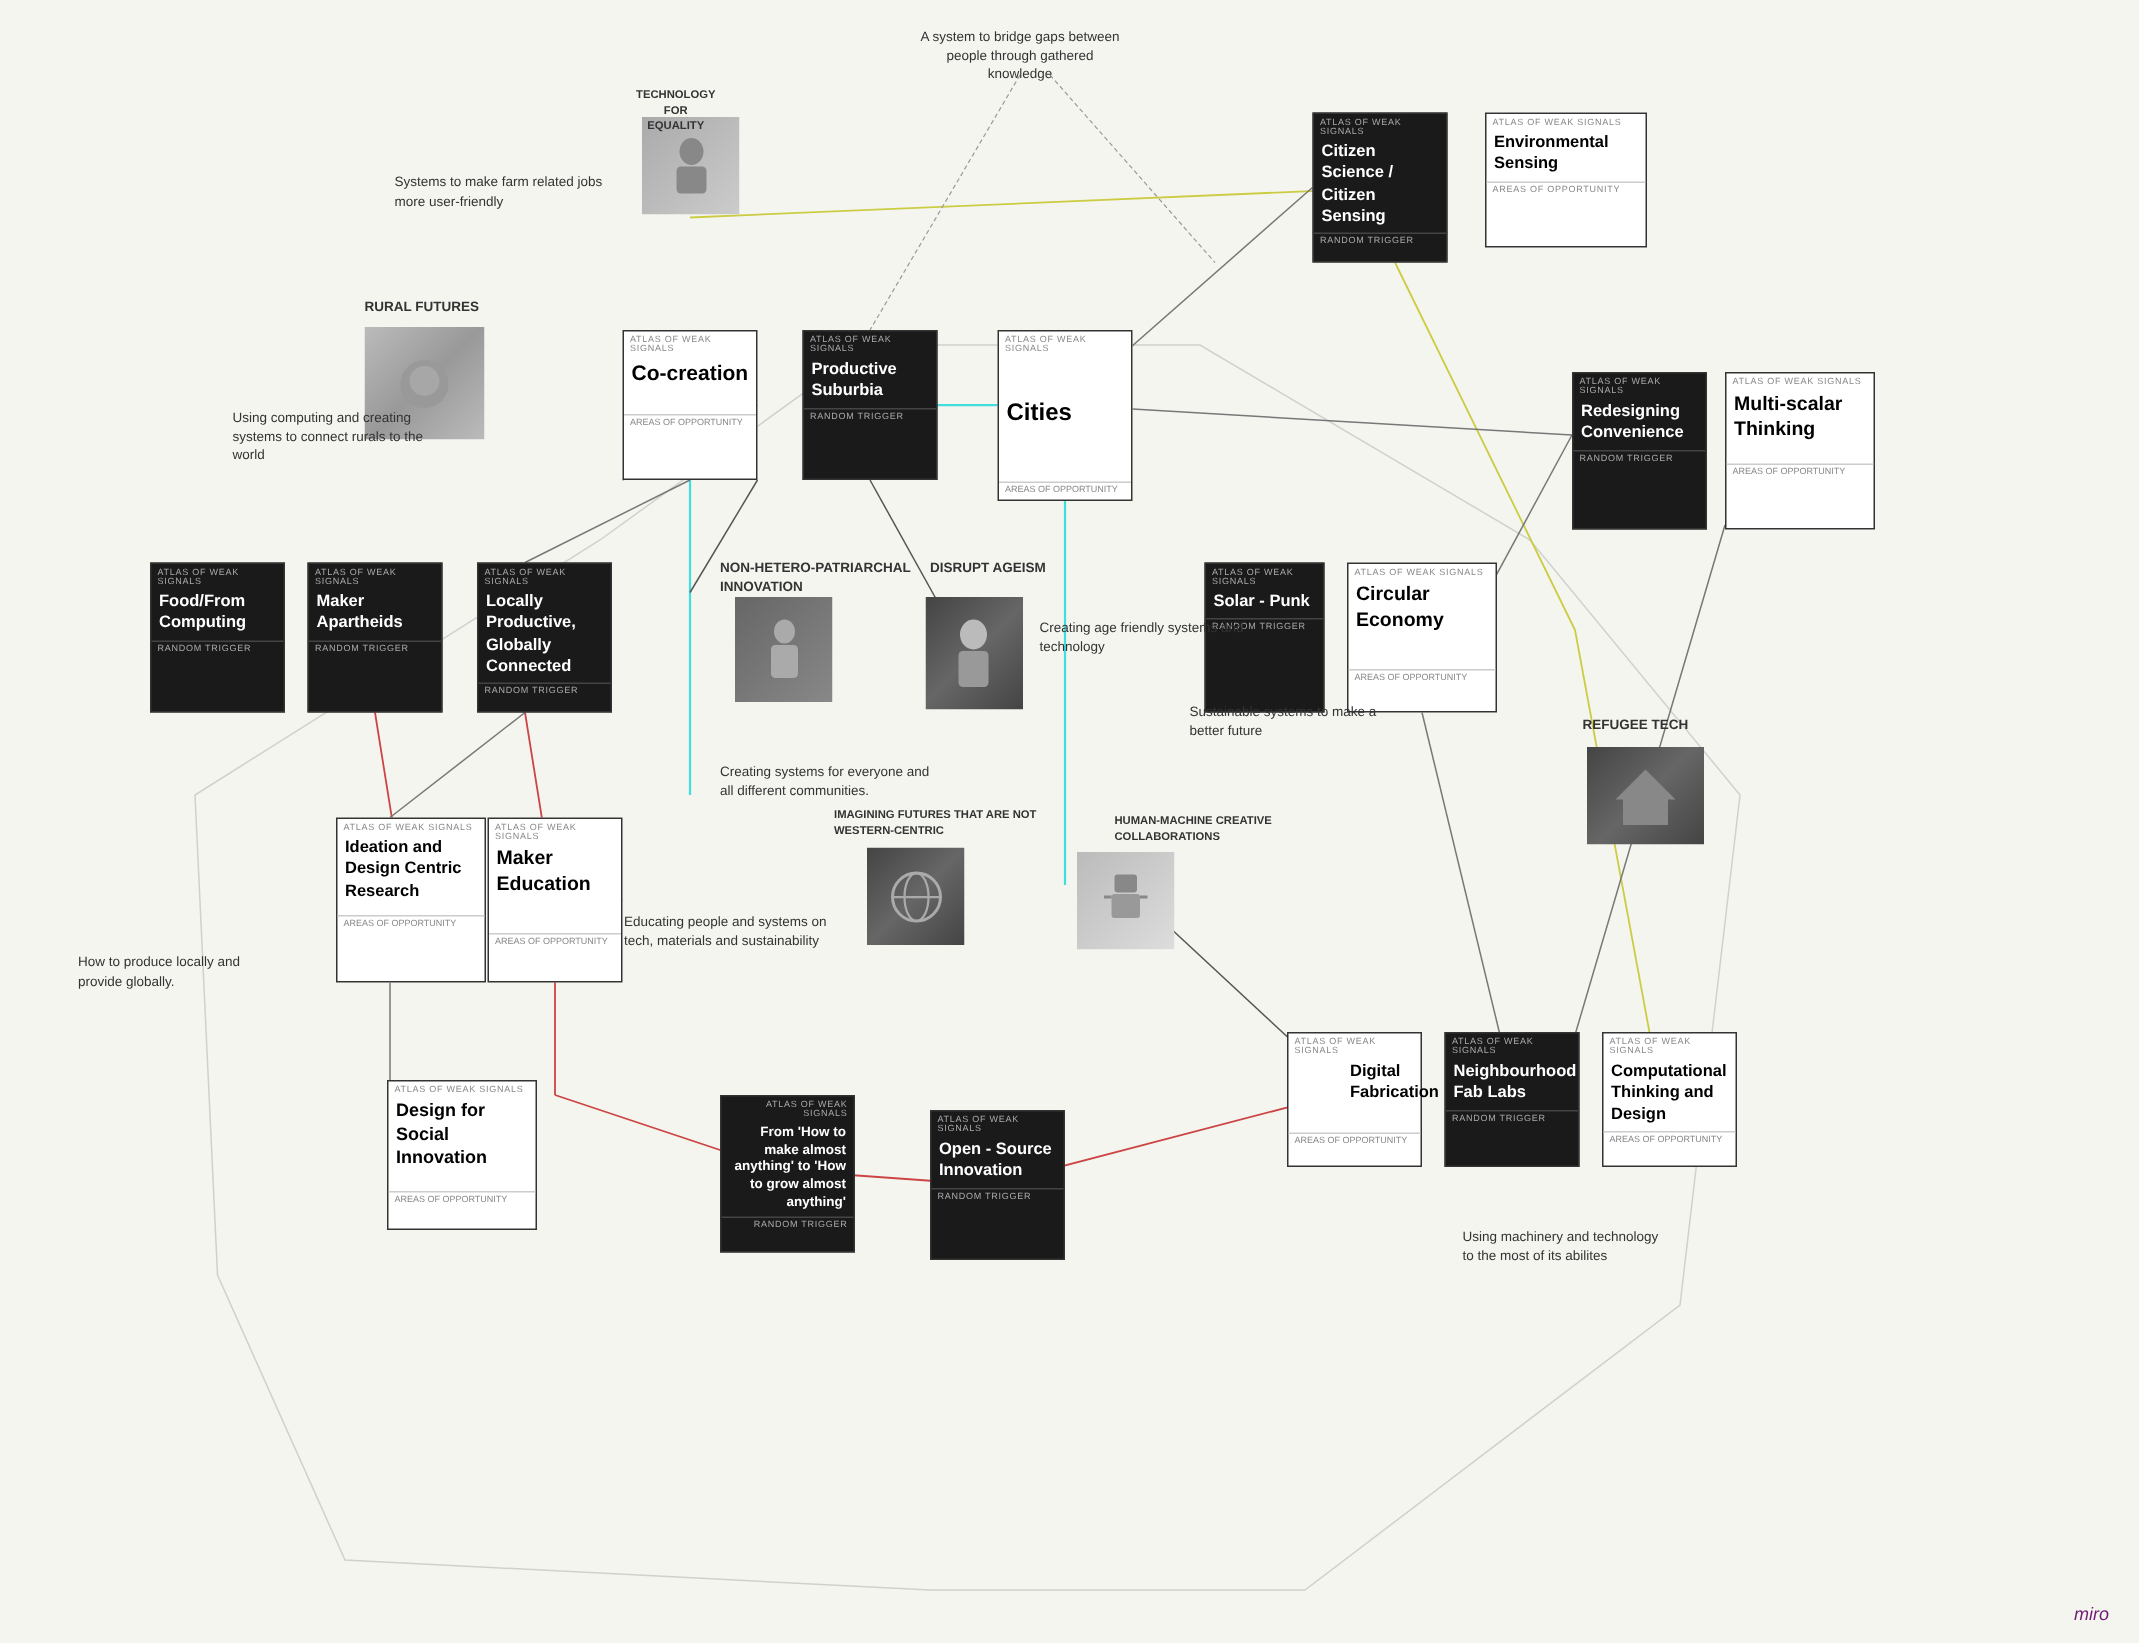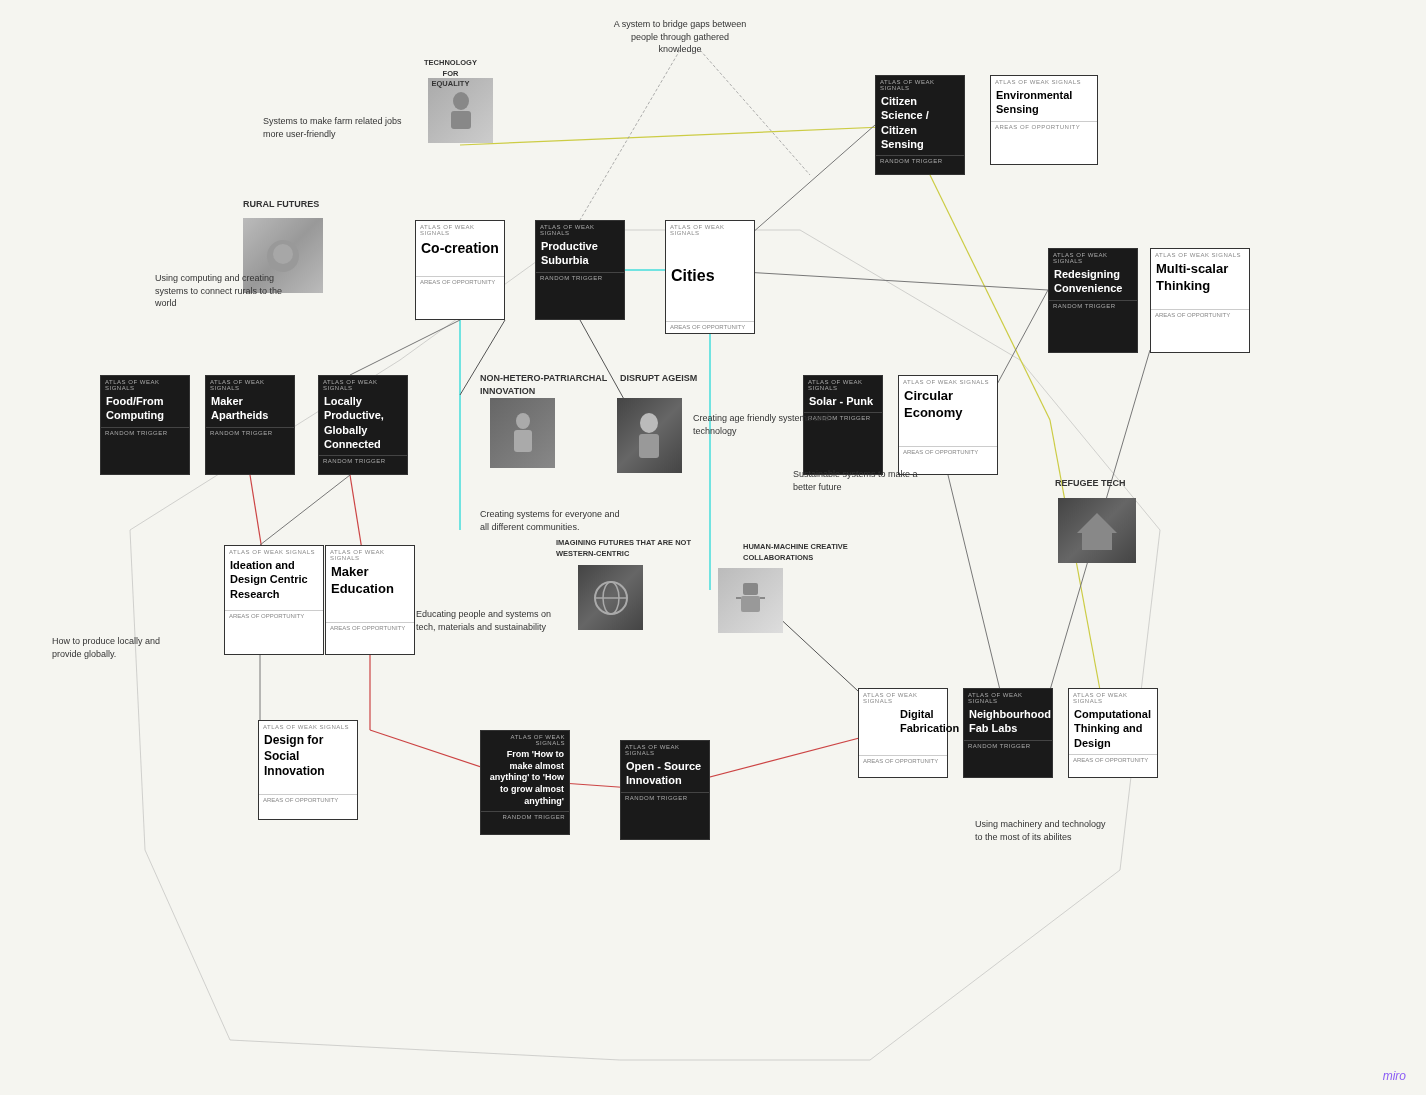--- a/index.html
+++ b/index.html
@@ -88,21 +88,21 @@
       justify-content: center;
     }
     .image-placeholder-dark {
       background: linear-gradient(135deg, #444 0%, #666 50%, #444 100%);
     }
     .miro-label {
       position: absolute;
       bottom: 12px;
       right: 20px;
       font-size: 12px;
-      color: #8b5cf6;
+      color: #701a75;
       font-style: italic;
     }
   </style>
 </head>
 <body>
 
 <div class="canvas">
 
   <svg class="connections">
 

